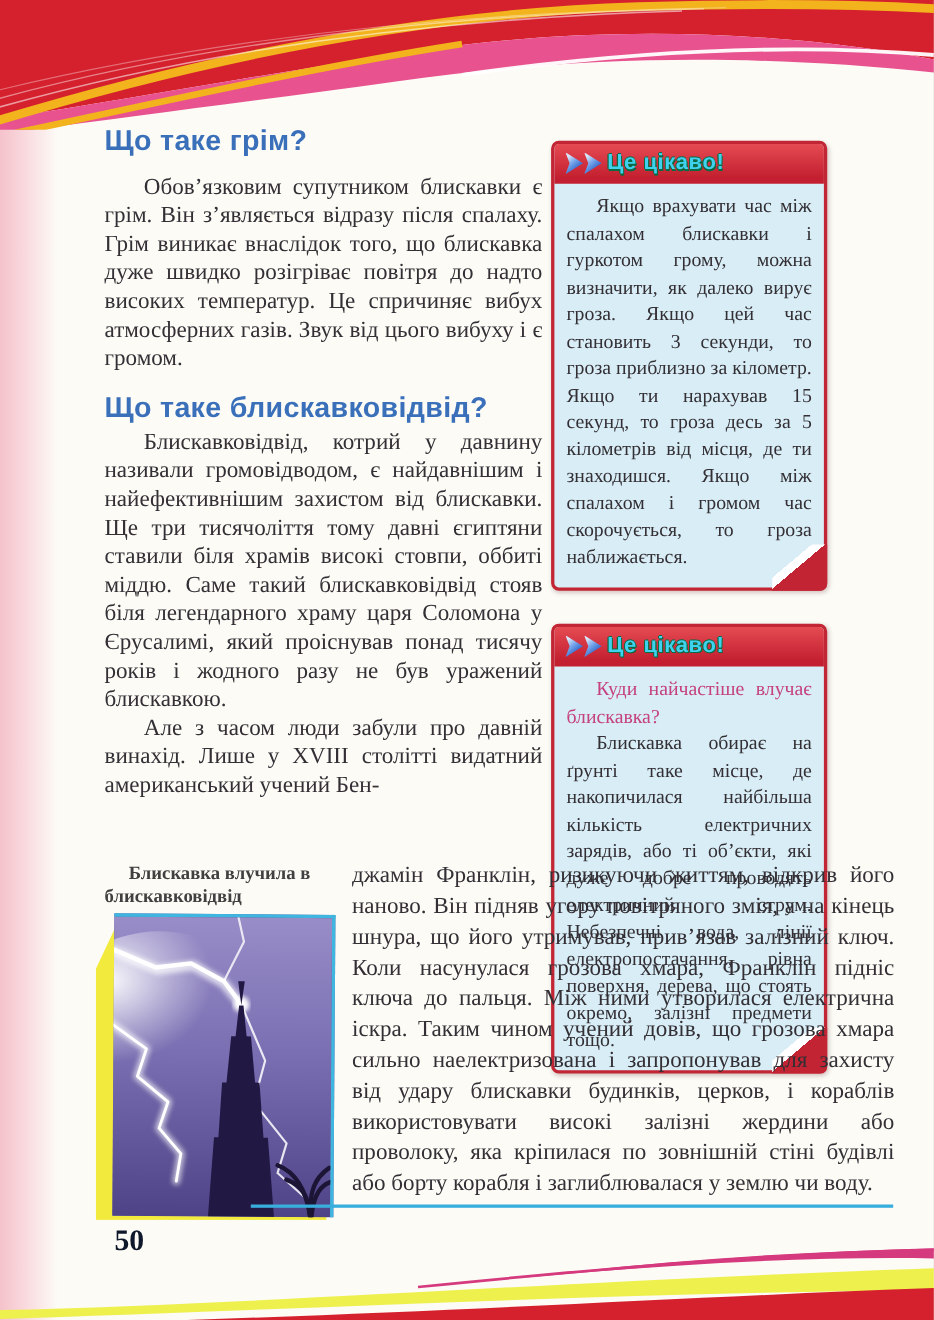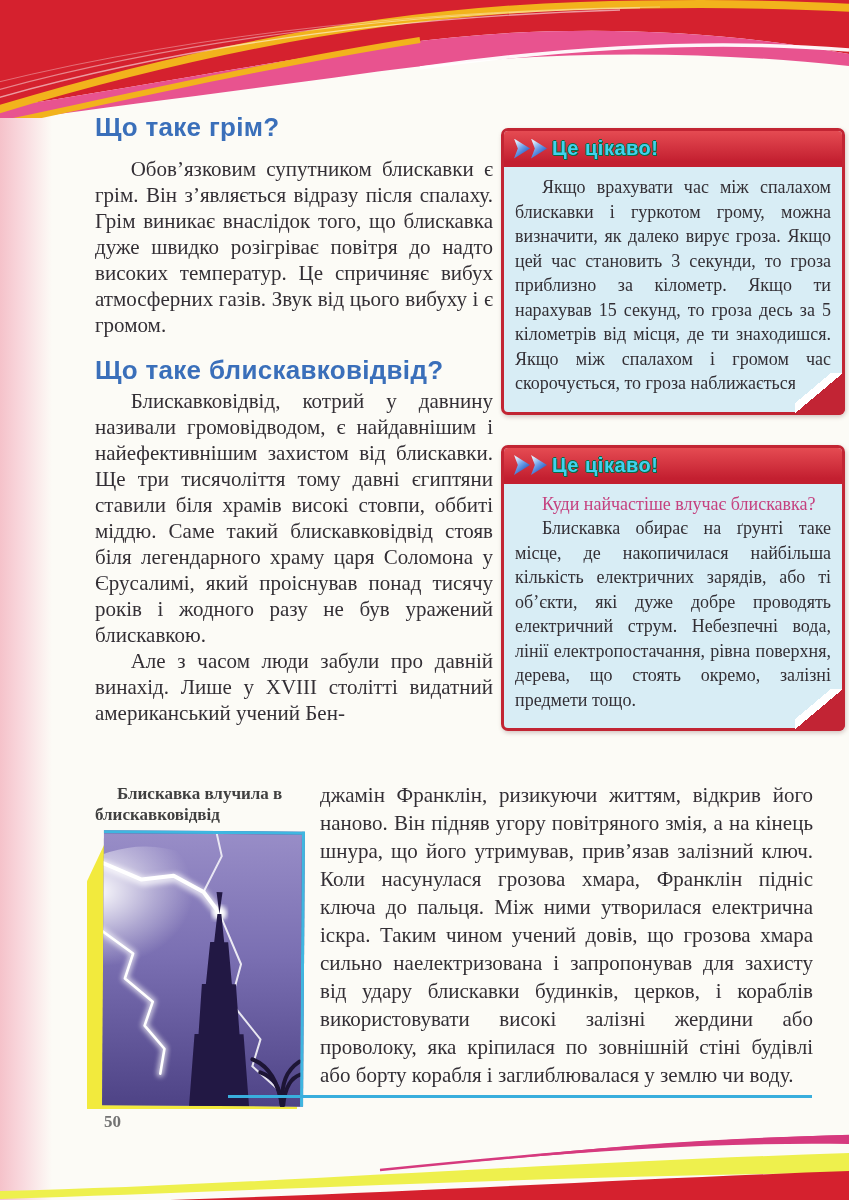--- a/index.html
+++ b/index.html
@@ -12,21 +12,21 @@
 
   
   .col-left{position:absolute;left:95px;top:104px;width:398px;}
   .col-left h1,.col-left h2{font-family:Liberation Sans, sans-serif;font-weight:bold;
         color:#3a6fba;text-align:left;font-size:26px;letter-spacing:.3px;}
   .col-left h1{margin:8px 0 13px;}
   .col-left h2{margin:17px 0 2px;}
   .col-left p{margin:0;font-size:21px;line-height:26px;text-align:justify;text-indent:1.7em;}
 
   
-  .sidebar{position:absolute;left:501px;top:128px;width:344px;}
+  .sidebar{position:absolute;left:501px;top:128px;width:251px;}
   .note-box{position:relative;margin-bottom:30px;background:#d8edf5;
         border:3px solid #c22533;border-radius:7px;box-shadow:1px 2px 4px rgba(90,40,40,.25);}
   .accent-yellow{position:absolute;left:-4px;top:-9px;width:103%;height:14px;background:#f2c12b;
         transform:rotate(-1.7deg);z-index:-1;border-radius:3px;}
   .accent-pink{position:absolute;right:-6px;top:-13px;width:62%;height:10px;background:#e0457f;
         transform:rotate(-3deg);z-index:-2;border-radius:3px;}
   .banner{display:flex;align-items:center;gap:5px;padding:6px 10px 7px;
         background:linear-gradient(180deg,#e54b52 0%,#c31f30 85%);border-radius:4px 4px 0 0;}
   .chev{width:16px;height:20px;flex:0 0 auto;
         background:linear-gradient(140deg,#d9e9fb 15%,#6fa0e8 45%,#1f56c0 80%);
@@ -47,21 +47,21 @@
   figure.fig{float:left;width:209px;margin:0 16px 0 0;padding:0;}
   figcaption{font-weight:bold;font-size:17px;line-height:21px;color:#404040;
         text-indent:22px;margin:2px 0 6px;}
   .photo-stack{position:relative;width:200px;height:276px;margin-left:6px;}
   .photo-yellow{position:absolute;left:-14px;top:10px;width:210px;height:268px;background:#f2ea3d;
         clip-path:polygon(9% 0,100% 2%,100% 100%,0 100%,0 15%);}
   svg.photo{position:absolute;left:2px;top:0;width:198px;height:272px;
         border-top:3px solid #3fb6e0;border-right:3px solid #3fb6e0;transform:rotate(.4deg);
         background:#6e64a6;}
   .cyan-line{position:absolute;left:228px;top:1095px;width:584px;height:3px;background:#39aedd;}
-  .page-num{position:absolute;left:104px;top:1112px;font-size:17px;font-weight:bold;color:#737373;text-align:center;}
+  .page-num{position:absolute;left:104px;top:1112px;font-size:27px;font-weight:bold;color:#0f172a;text-align:center;}
 </style>
 </head>
 <body>
 
 <div class="page">
 
   <div class="edge-left"></div>
 
   <svg class="deco-top" viewBox="0 0 849 118" preserveAspectRatio="none">
     <path d="M0,0 H849 V54 C700,26 540,24 396,44 C256,64 120,90 0,108 Z" fill="#d5212e"></path>

